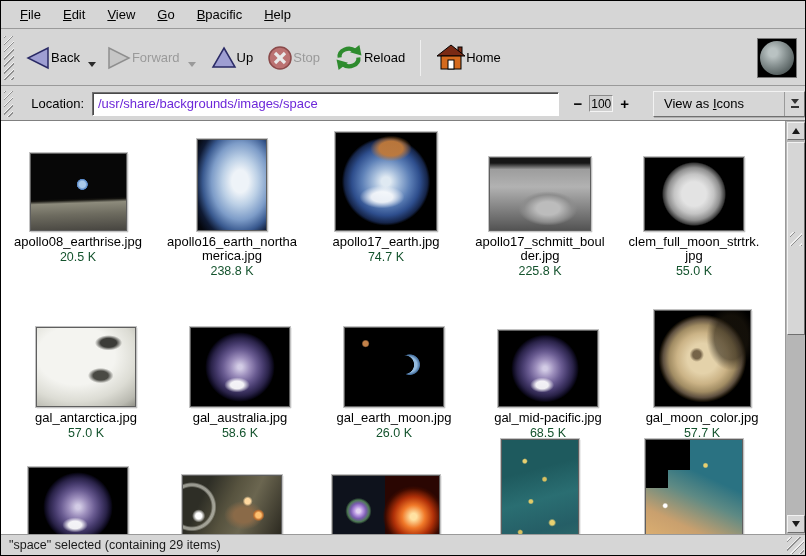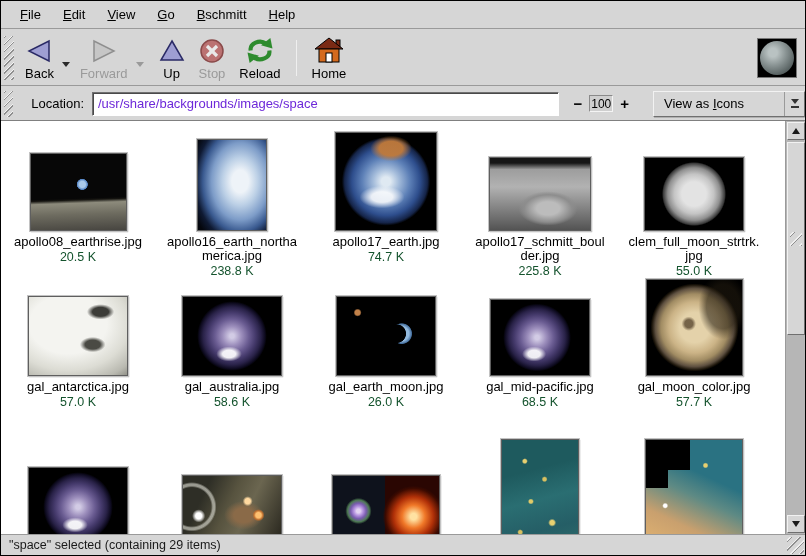--- a/index.html
+++ b/index.html
@@ -26,21 +26,21 @@
   .toolbar {
     position:absolute; left:0; top:29px; width:804px; height:56px;
     background:#d6d6d6; border-bottom:1px solid #9a9a9a;
     display:flex; align-items:center;
   }
   .grip {
     width:10px; height:44px; margin:0 4px 0 3px;
     background:repeating-linear-gradient(135deg,#f2f2f2 0 1px,#8f8f8f 1px 2px,#d6d6d6 2px 5px);
   }
   .tb-btn {
-    display:flex; flex-direction:column; align-items:center; justify-content:flex-end;
+    display:flex; flex-direction:row; align-items:center; justify-content:flex-end;
     height:50px; padding:2px 6px; margin:0 1px; font-size:13px; color:#000;
   }
   .tb-btn.disabled { color:#9a9a9a; }
   .tb-ico { height:30px; display:flex; align-items:center; }
   .chev { margin:14px 2px 0 0; }
   .tb-sep { width:1px; height:36px; background:#a0a0a0; margin:0 8px; border-right:1px solid #efefef; }
   .tb-spacer { flex:1; }
   .throbber-box {
     width:40px; height:40px; margin-right:8px; background:#000; border:1px solid #777;
     display:flex; align-items:center; justify-content:center;
@@ -87,21 +87,21 @@
 
   
   .content {
     position:absolute; left:0; top:120px; width:804px; height:413px;
     background:#fff; overflow:hidden;
   }
   .grid-row {
     position:absolute; left:0; width:770px;
     display:grid; grid-template-columns:repeat(5,154px); justify-items:center;
   }
-  .row1 { top:10px; } .row2 { top:155px; } .row3 { top:326px; }
+  .row1 { top:10px; } .row2 { top:186px;padding-left:8px; } .row3 { top:326px; }
   .cell { display:flex; flex-direction:column; align-items:center; width:150px; }
   .iconbox { height:100px; display:flex; align-items:flex-end; justify-content:center; }
   .thumb {
     border:1px solid #5f5f5f;
     box-shadow:0 0 0 1px #c2c2c2, 1px 1px 1px rgba(0,0,0,.45);
     background-color:#000;
   }
   .fname {
     margin-top:4px; font-size:13px; color:#000; text-align:center;
     white-space:pre-line; line-height:14px;
@@ -221,21 +221,21 @@
   svg { display:block; }
 </style>
 </head>
 <body>
 
 <div class="menubar">
   <span class="menu-item"><span class="mn">F</span><span>ile</span></span>
   <span class="menu-item"><span class="mn">E</span><span>dit</span></span>
   <span class="menu-item"><span class="mn">V</span><span>iew</span></span>
   <span class="menu-item"><span class="mn">G</span><span>o</span></span>
-  <span class="menu-item"><span class="mn">B</span><span>schmitt</span></span>
+  <span class="menu-item"><span class="mn">B</span><span>pacific</span></span>
   <span class="menu-item"><span class="mn">H</span><span>elp</span></span>
 </div>
 
 <div class="toolbar">
   <div class="grip"></div>
 
   <div class="tb-btn">
     <div class="tb-ico">
       <svg width="26" height="24" viewBox="0 0 26 24">
           <polygon points="23,2 23,22 3,12" fill="#9e9ed2" stroke="#2a2a66" stroke-width="1.5"></polygon>

